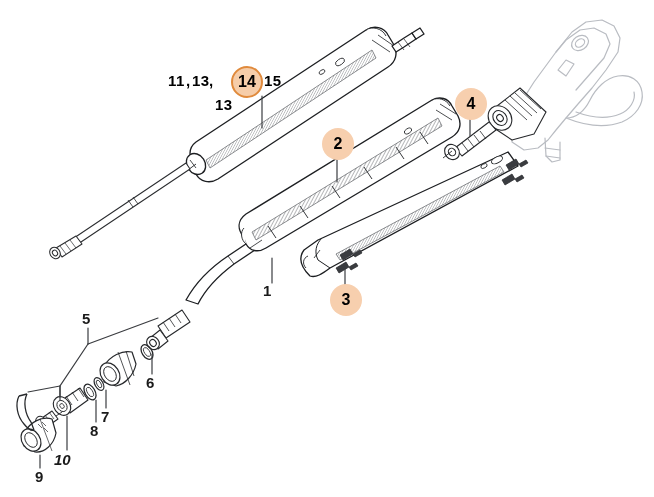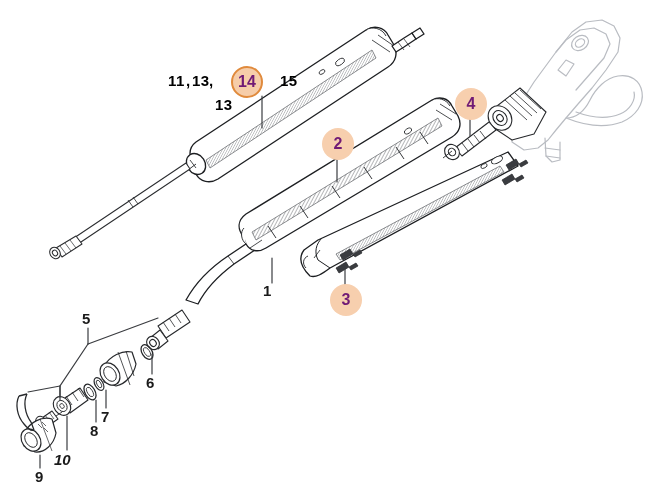--- a/index.html
+++ b/index.html
@@ -37,21 +37,21 @@
   }
   .badge {
     position: absolute;
     display: flex;
     align-items: center;
     justify-content: center;
     border-radius: 50%;
     font-family: "Liberation Sans", sans-serif;
     font-weight: bold;
     font-size: 16px;
-    color: #701a75;
+    color: #000000;
     box-sizing: border-box;
   }
   .badge-fill {
     background: #f7cfae;
   }
   .badge-ring {
     background: #f6cda9;
     border: 2px solid #e08a3c;
   }
   .group-label {
@@ -309,15 +309,15 @@
   <div class="callout callout-plain" style="left:54px; top:452px;font-style:italic;">10</div>
 
   <div class="group-label" style="left:168px; top:72px;">11</div>
   <div class="group-label" style="left:186px; top:72px;">,</div>
   <div class="group-label" style="left:192px; top:72px;">13</div>
   <div class="group-label" style="left:209px; top:72px;">,</div>
   <div class="group-label" style="left:215px; top:72px;margin-top:24px;">13</div>
 
   <div class="badge badge-ring" style="left:231px; top:66px; width:32px; height:32px;">14</div>
 
-  <div class="group-label" style="left:280px; top:72px;">15</div>
+  <div class="group-label" style="left:264px; top:72px;">15</div>
 
 </div>
 
 </body></html>

